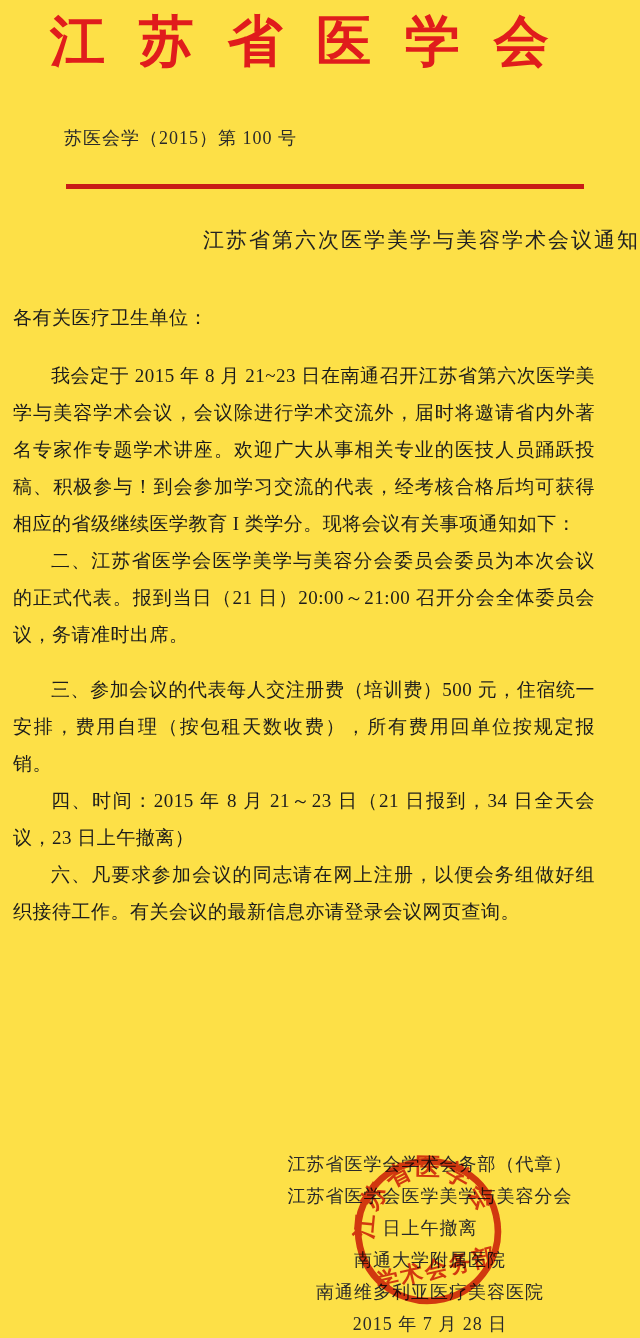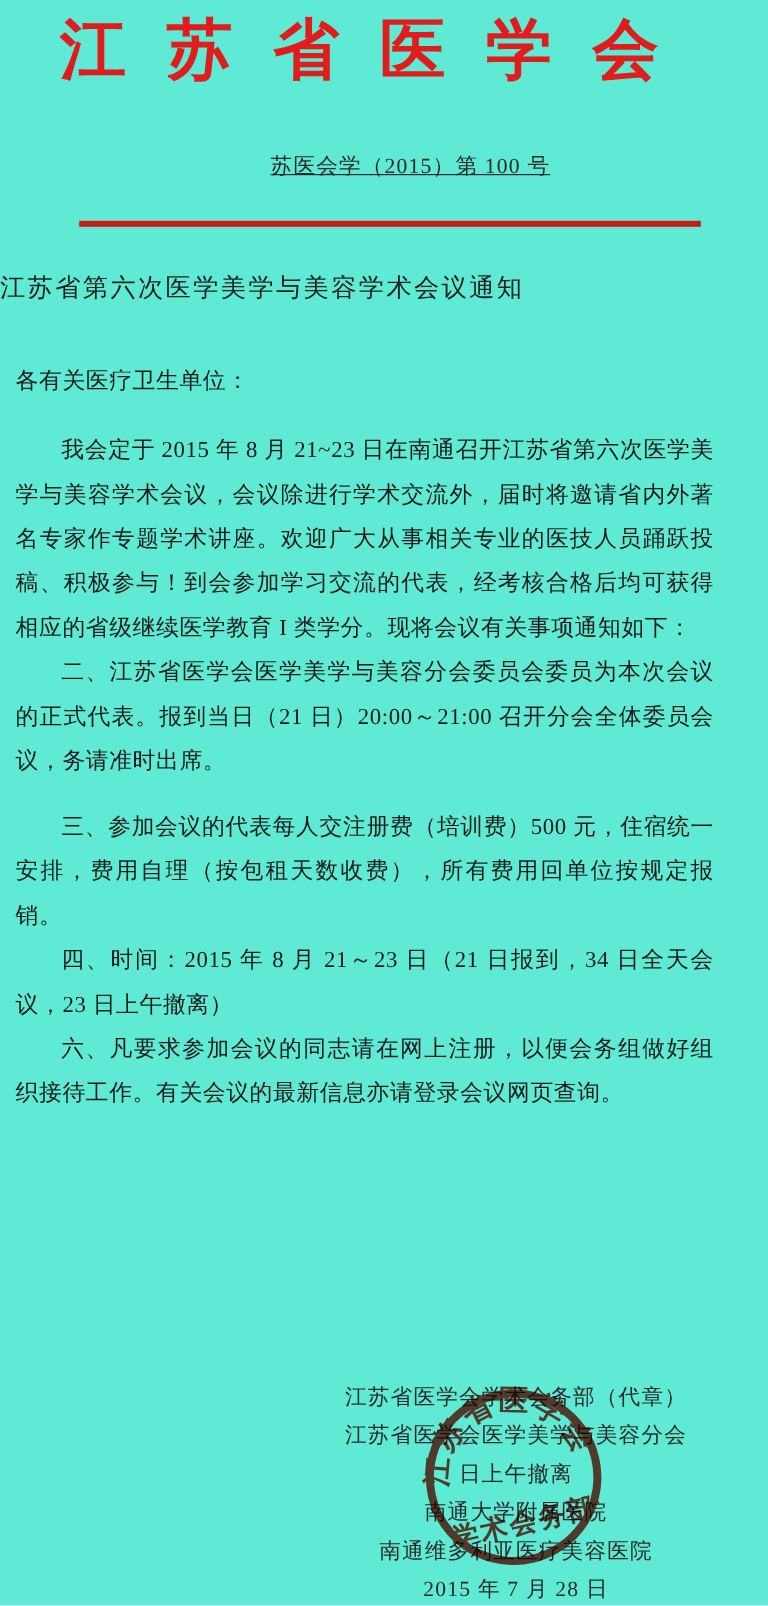--- a/index.html
+++ b/index.html
@@ -4,21 +4,21 @@
 <style>
   html, body {
     margin: 0;
     padding: 0;
     background: #ffffff;
   }
   .page {
     position: relative;
     width: 640px;
     height: 1338px;
-    background: #5eead4;
+    background: #fde047;
     overflow: hidden;
     font-family: "Liberation Serif", "DejaVu Serif", serif;
     color: #1c1c1c;
   }
 
   
   .org-title {
     position: absolute;
     top: 8px;
     left: 50px;
@@ -31,46 +31,44 @@
     white-space: nowrap;
   }
 
   
   .doc-number {
     position: absolute;
     top: 126px;
     left: 0;
     width: 100%;
     box-sizing: border-box;
-    padding-left: 44px;
-    text-align: center;
+    padding-left: 64px;
     font-size: 18px;
     letter-spacing: 1px;
     color: #2a2a2a;
-    text-decoration: underline;
   }
 
   
   .red-rule {
     position: absolute;
     top: 184px;
     left: 66px;
     width: 518px;
     height: 5px;
     background: #c91b16;
   }
 
   
   .doc-title {
     position: absolute;
     top: 226px;
     left: 0;
     width: 100%;
     margin: 0;
-    text-align: left;
+    text-align: right;
     font-size: 21px;
     font-weight: 500;
     letter-spacing: 2px;
     color: #222222;
   }
 
   
   .body-text {
     position: absolute;
     top: 299px;

